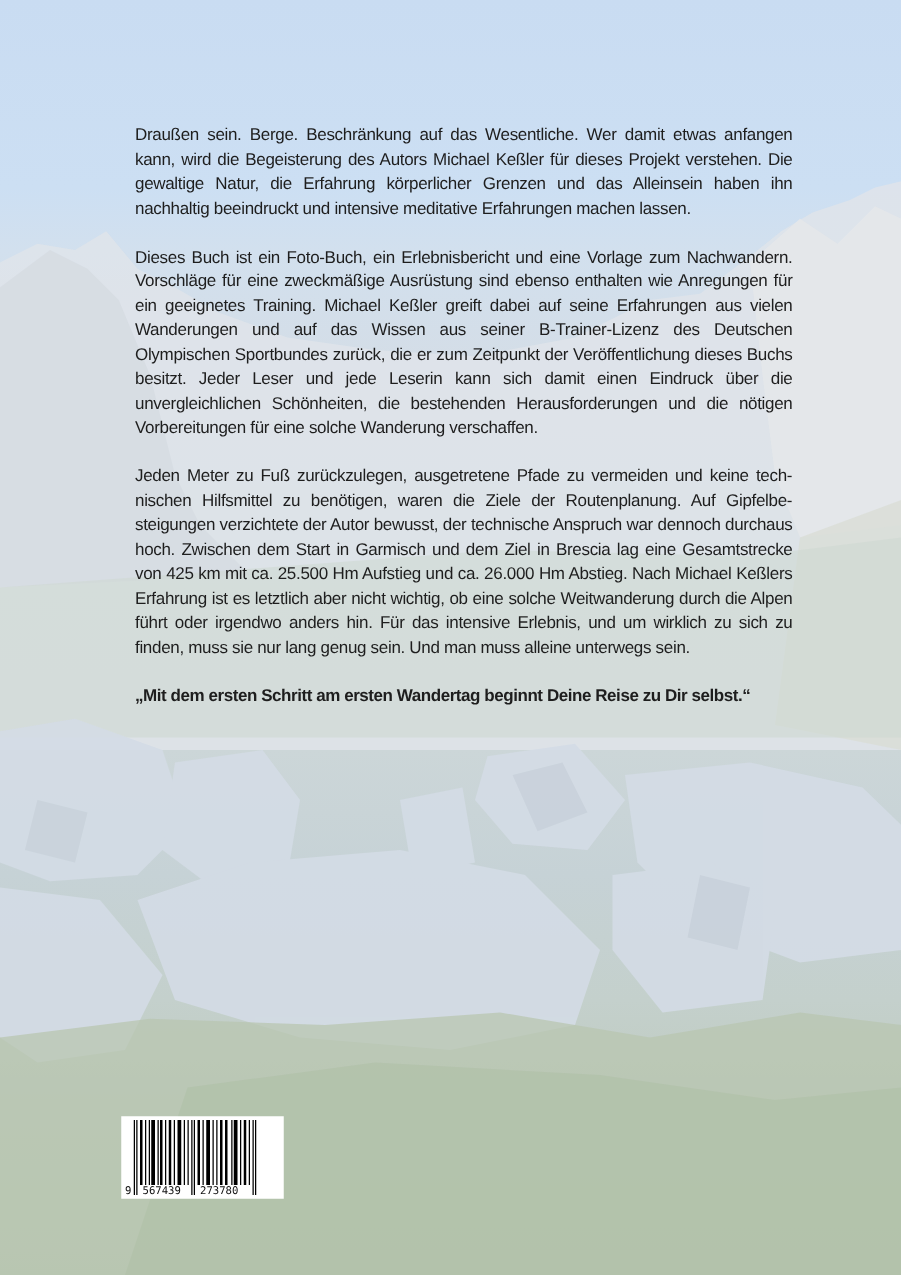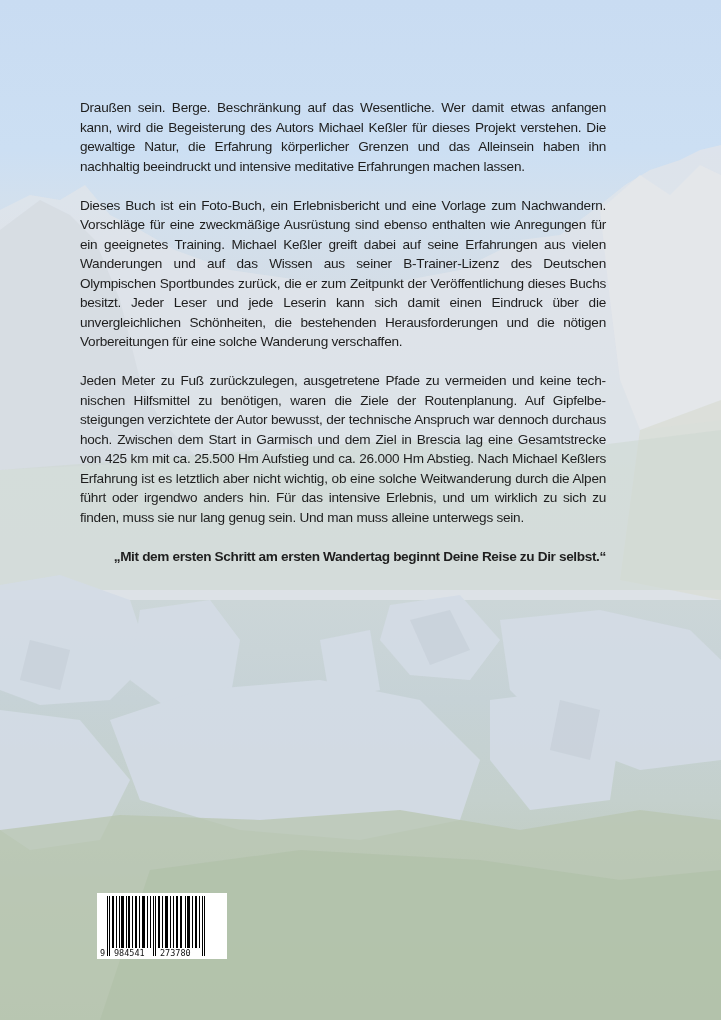--- a/index.html
+++ b/index.html
@@ -11,26 +11,26 @@
     position: absolute; inset: 0;
     background:
       linear-gradient(180deg,
         #c9dcf2 0px, #ccdff3 150px, #d2e0ee 200px,
         #d4dde6 300px, #d2dbe0 380px, #cfd9d8 470px,
         #d0d8d6 540px, #ccd6d8 600px, #c6d2d6 700px,
         #c4d0cc 800px, #bfcbc0 880px, #bccab8 960px, #b9c7b5 1020px);
   }
   .mtn { position: absolute; left: 0; top: 0; width: 721px; height: 1020px; }
   .text-block {
-    position: absolute; left: 80px; top: 98px; width: 526px;
+    position: absolute; left: 108px; top: 98px; width: 526px;
     color: #1e1e1e; font-size: 13.6px; line-height: 19.5px;
     text-align: justify; letter-spacing: -0.25px;
   }
   .text-block p { margin: 0 0 19.5px 0; hyphens: manual; }
-  .text-block p.quote { font-weight: bold; text-align: right; margin-top: 0; letter-spacing: -0.35px; }
+  .text-block p.quote { font-weight: bold; text-align: left; margin-top: 0; letter-spacing: -0.35px; }
   .barcode {
     position: absolute; left: 97px; top: 893px; width: 130px; height: 66px;
     background: #ffffff;
   }
   .barcode svg { display: block; }
   .bc-num {
     position: absolute; bottom: 1px; font-family: "DejaVu Sans Mono", monospace;
     font-size: 8.5px; color: #111; background: #fff; line-height: 9px;
   }
 </style>
@@ -104,15 +104,15 @@
         <rect x="88" y="3" width="1" height="52"></rect>
       <rect x="90" y="3" width="3" height="52"></rect>
         <rect x="95" y="3" width="1" height="52"></rect>
       <rect x="98" y="3" width="2" height="52"></rect>
         <rect x="102" y="3" width="1" height="52"></rect>
       <rect x="105" y="3" width="1" height="60"></rect>
         <rect x="107" y="3" width="1" height="60"></rect>
     </g>
   </svg>
   <span class="bc-num" style="left:3px;">9</span>
-  <span class="bc-num" style="left:17px;">984541</span>
+  <span class="bc-num" style="left:17px;">567439</span>
   <span class="bc-num" style="left:63px;">273780</span>
 </div>
 
 </body></html>

